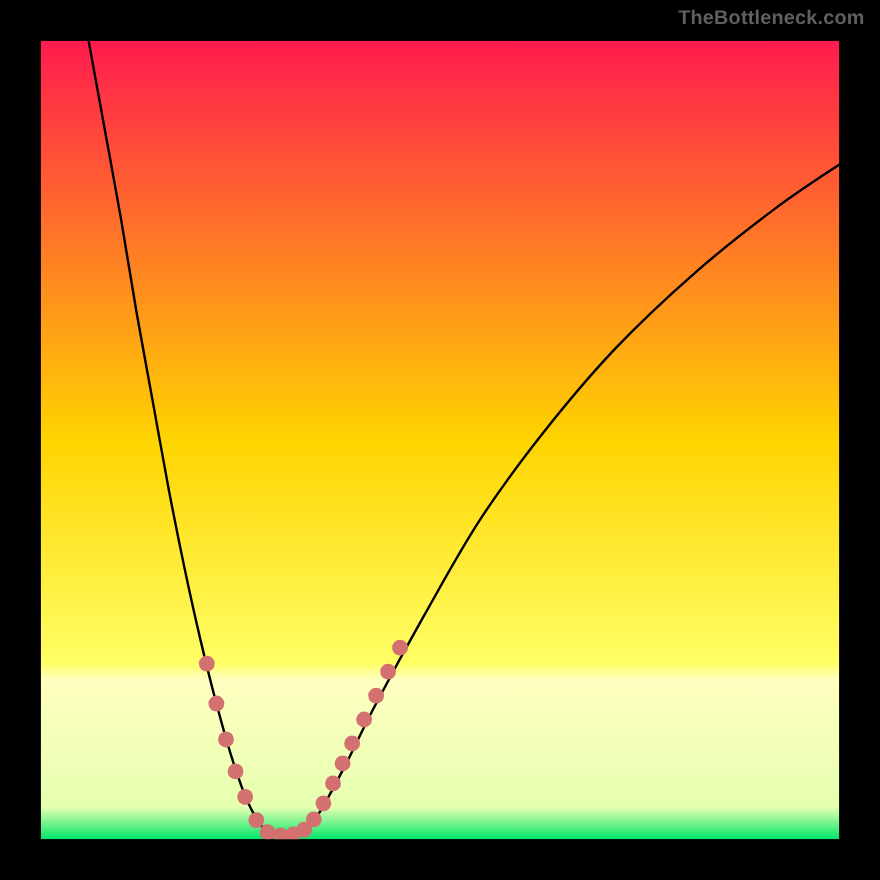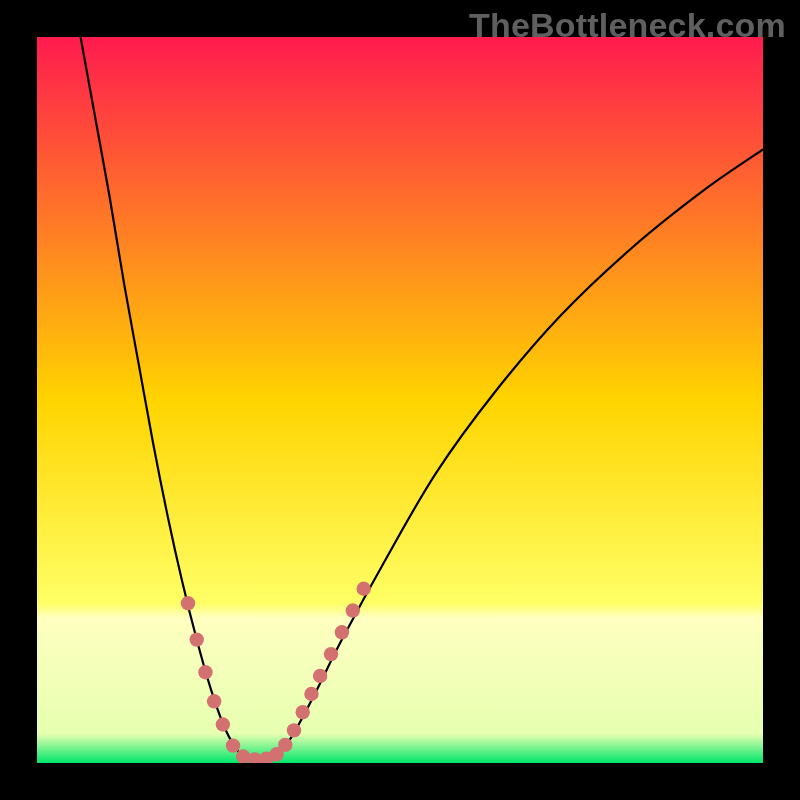--- a/index.html
+++ b/index.html
@@ -14,21 +14,21 @@
     position: relative;
     width: 800px;
     height: 800px;
     background: #000;
   }
   .watermark {
     position: absolute;
     top: 6px;
     right: 14px;
     font-family: Arial, Helvetica, sans-serif;
-    font-size: 34px;
+    font-size: 18px;
     font-weight: 600;
     color: #605f5f;
     letter-spacing: 0.2px;
     z-index: 10;
   }
   .plot-area {
     position: absolute;
     left: 37px;
     top: 37px;
     width: 726px;

